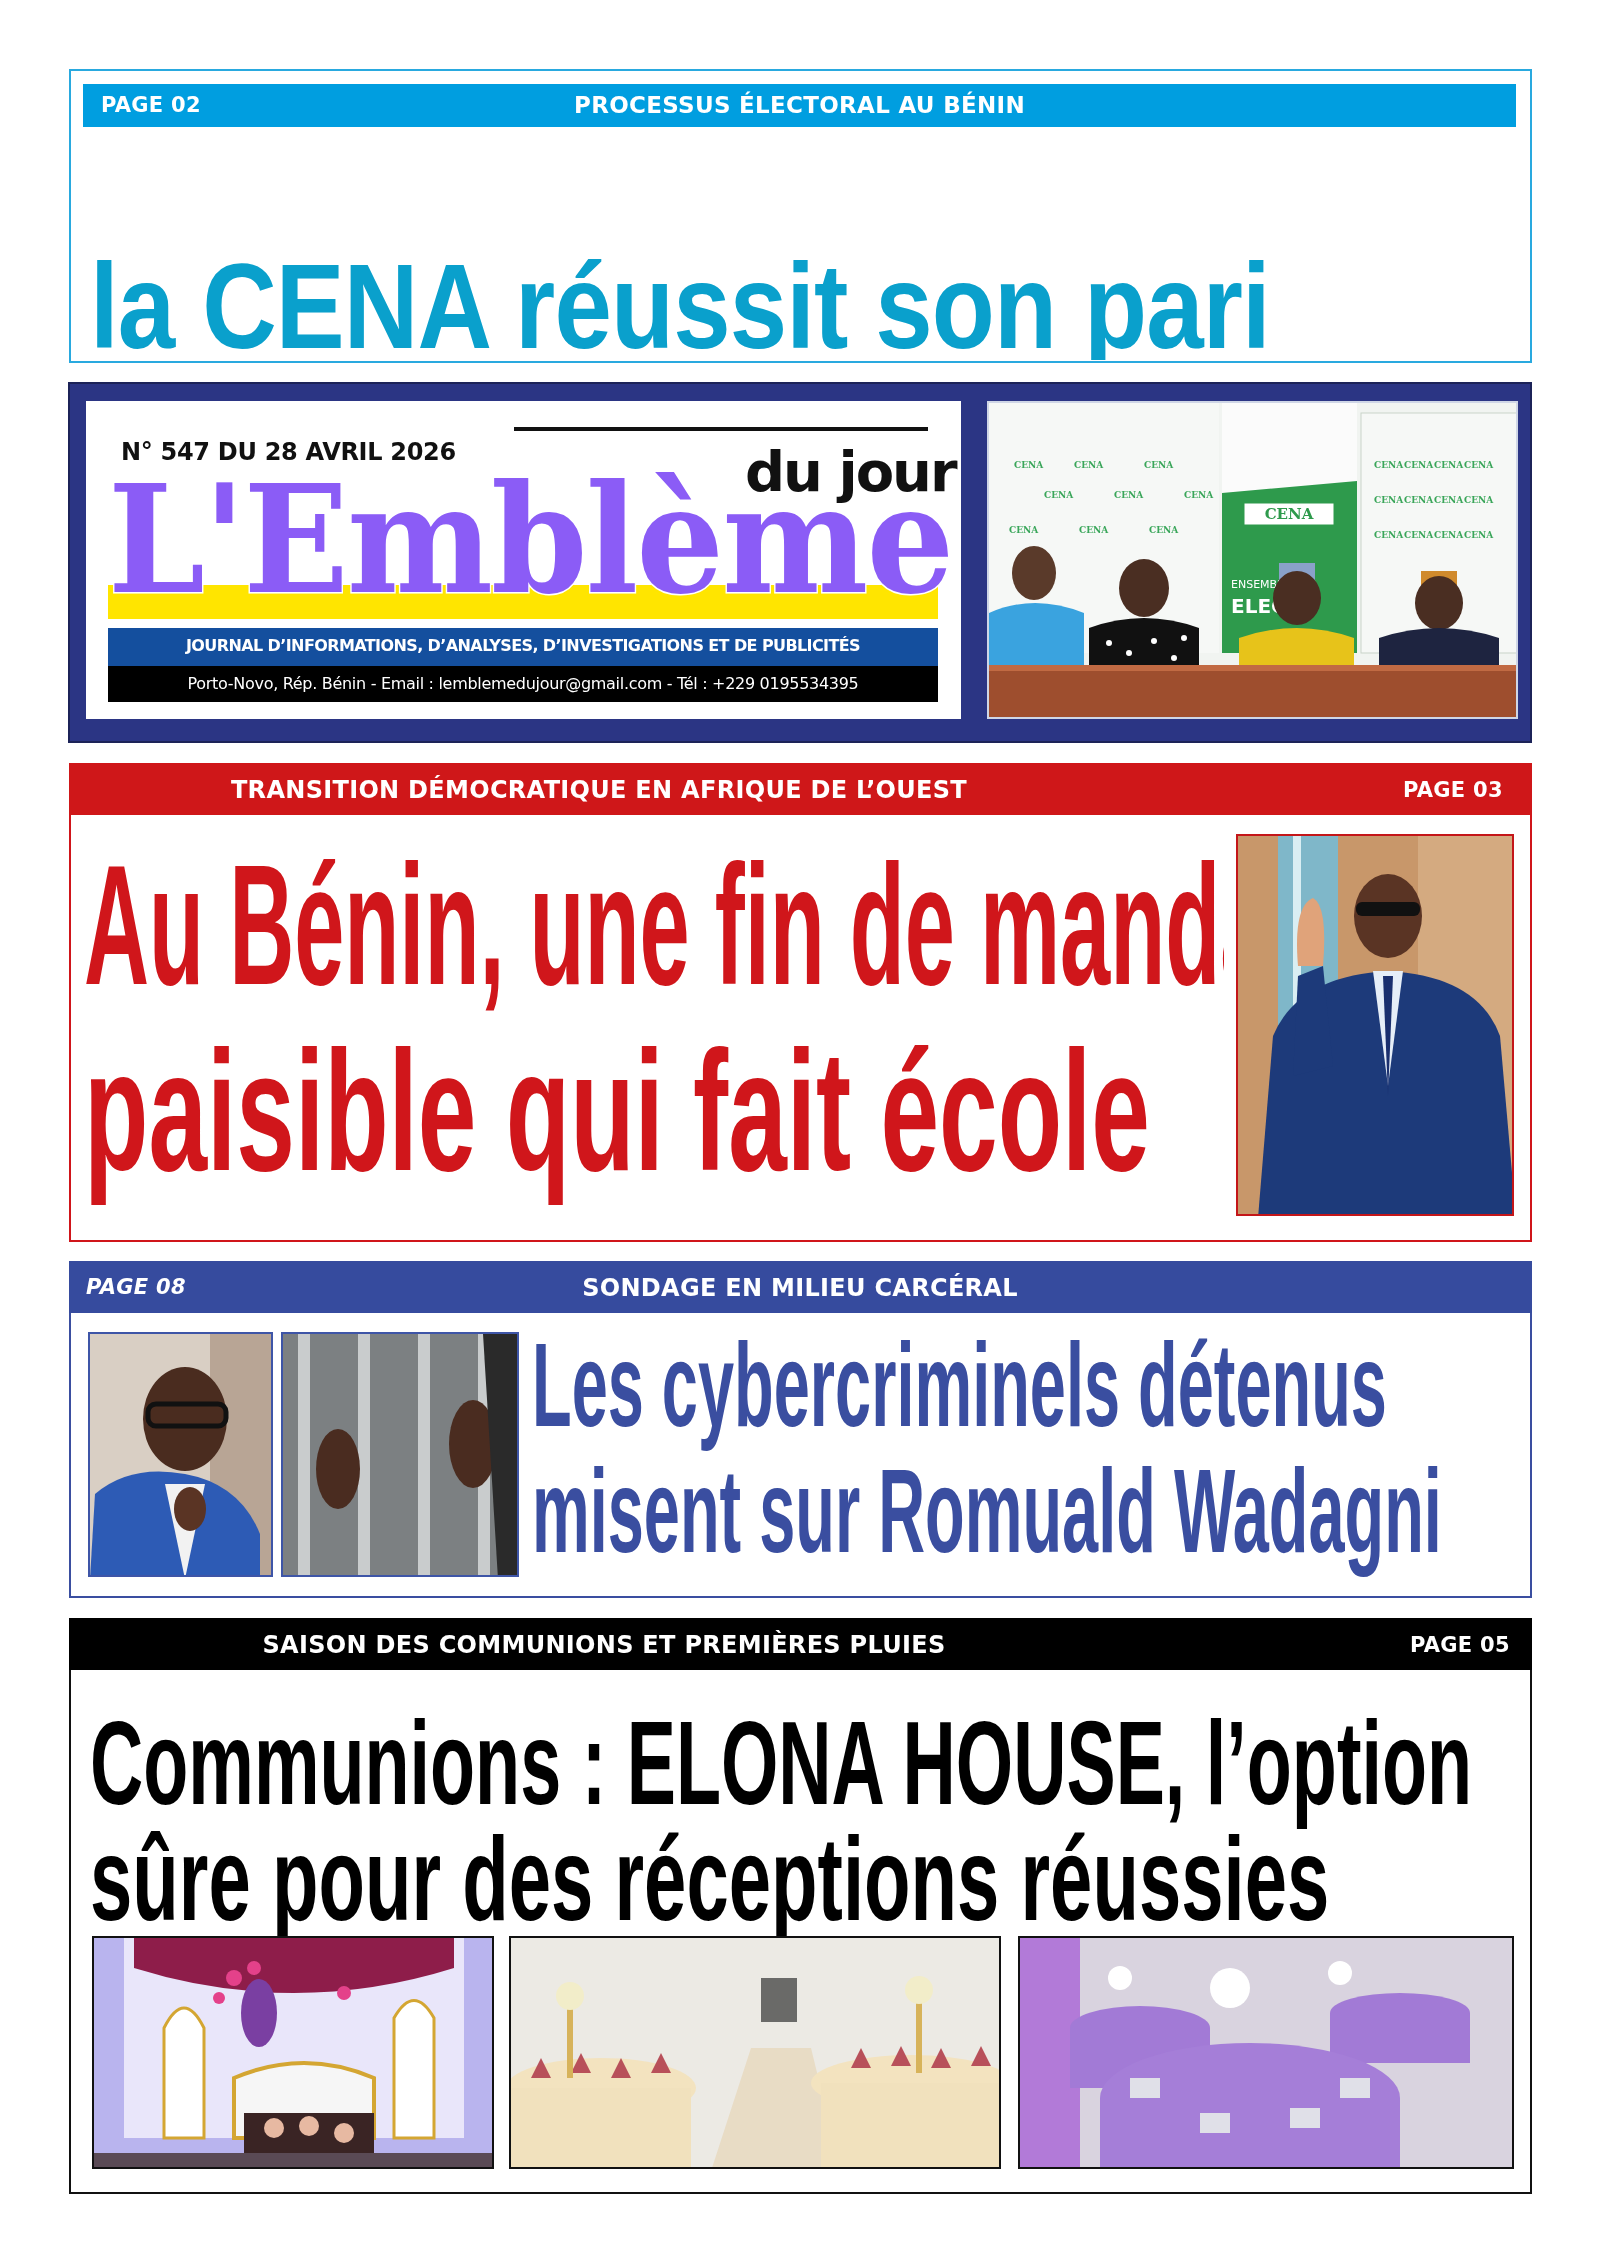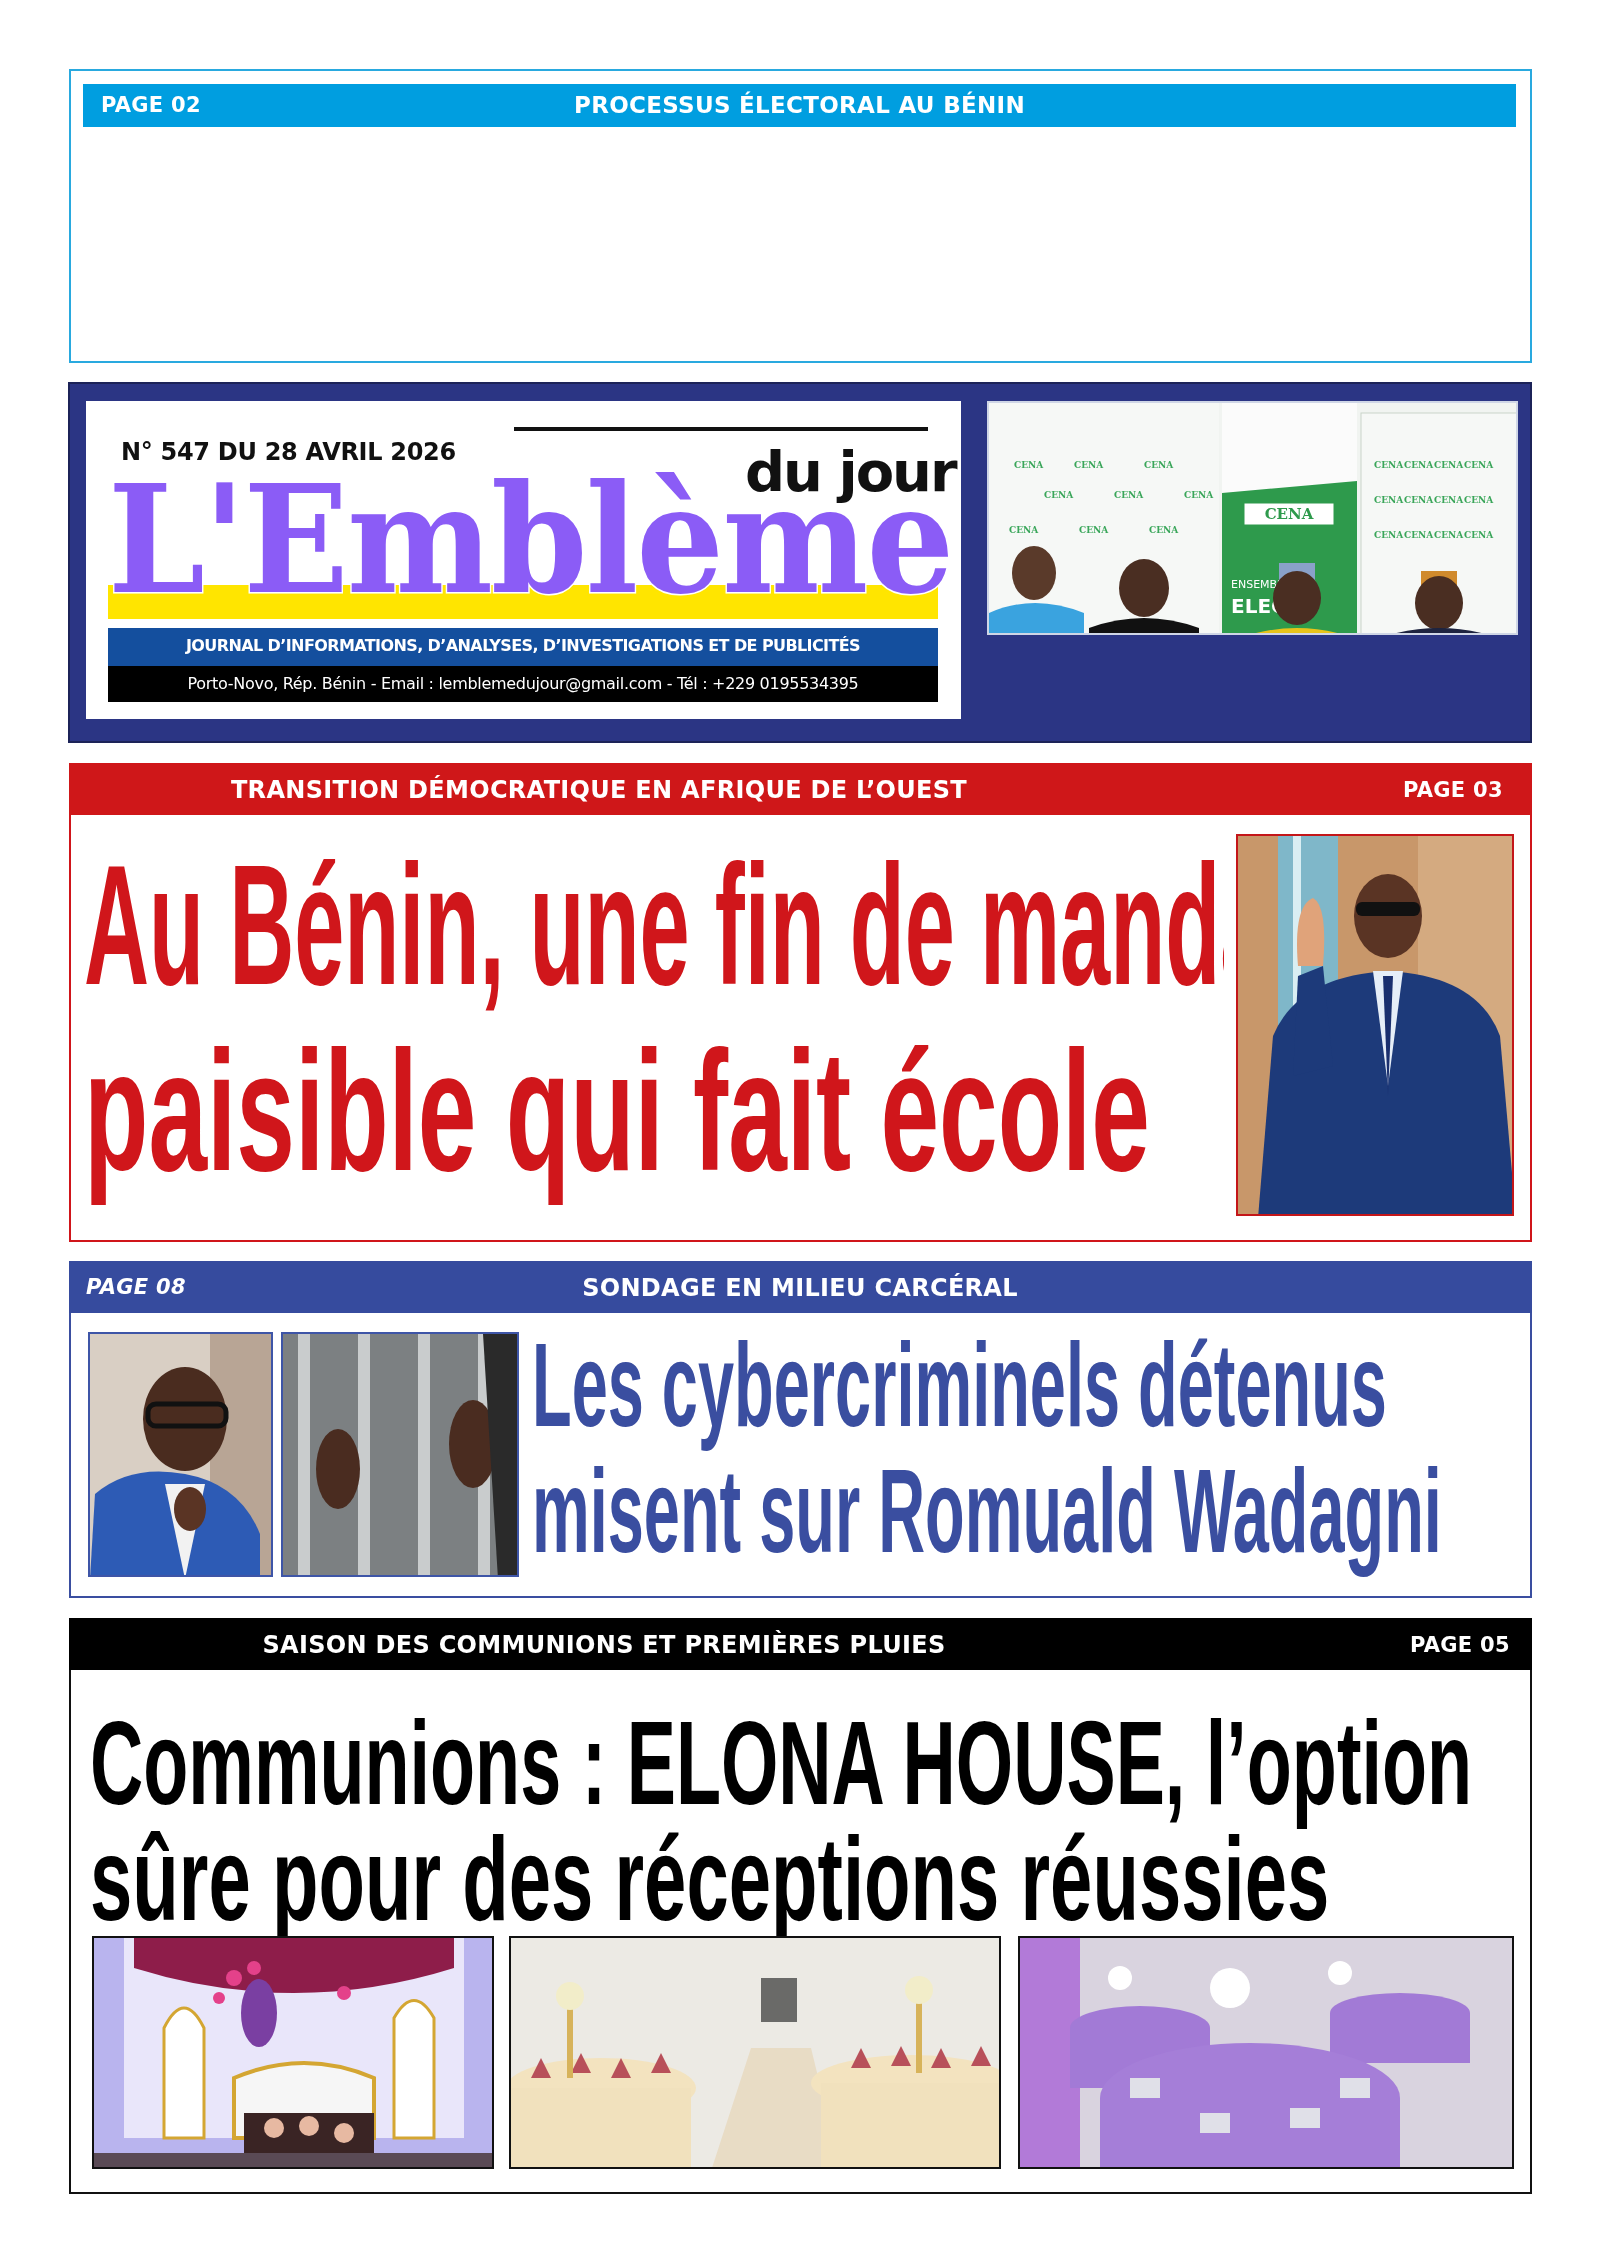--- a/index.html
+++ b/index.html
@@ -27,21 +27,21 @@
   #rule { left: 514px; top: 427px; width: 414px; height: 4px; background: #111; }
   #yellow { left: 108px; top: 585px; width: 830px; height: 34px; background: #ffe500; }
   #logo { left: 108px; top: 464px; font-family: "DejaVu Serif", serif; font-weight: 700; color: #8b5cf6; font-size: 150px; line-height: 150px; letter-spacing: -2px; -webkit-text-stroke: 3px #fff; paint-order: stroke fill; }
   #dujour { left: 733px; top: 442px; font-family: "DejaVu Sans", sans-serif; font-size: 56px; line-height: 60px; color: #111; font-weight: 700; letter-spacing: -2px; margin-left: 12px; }
   #tagline-bar { left: 108px; top: 628px; width: 830px; height: 38px; background: #144f9e; }
   #tagline { left: 108px; top: 636px; width: 830px; text-align: center; font-size: 16px; color: #fff; font-family: "DejaVu Sans", sans-serif; font-weight: 700; letter-spacing: -0.6px; }
   #contact-bar { left: 108px; top: 666px; width: 830px; height: 36px; background: #000; }
   #contact { left: 108px; top: 674px; width: 830px; text-align: center; font-size: 16px; color: #fff; font-family: "DejaVu Sans", sans-serif; letter-spacing: -0.3px; }
 
   
-  #cena-photo { left: 987px; top: 401px; width: 531px; height: 234px; overflow: hidden; background: #eef2ee; border: 2px solid #cfd6e6; }
+  #cena-photo { left: 987px; top: 401px; width: 531px; height: 318px; overflow: hidden; background: #eef2ee; border: 2px solid #cfd6e6; }
 
   
   #s3 { left: 69px; top: 763px; width: 1463px; height: 479px; border: 2px solid #d0151a; }
   #s3-bar { left: 69px; top: 763px; width: 1463px; height: 52px; background: #cf1719; }
   #s3-kicker { left: 69px; width: 1060px; top: 776px; text-align: center; font-size: 24px; }
   #s3-page { left: 1403px; top: 778px; font-size: 21px; }
   .s3-line { left: 84px; color: #d0161b; font-size: 170px; line-height: 170px; }
   #s3-photo { left: 1236px; top: 834px; width: 278px; height: 382px; border: 2px solid #c41619; overflow: hidden; background: #c89a6e; }
 
   
@@ -61,20 +61,21 @@
   .s5-photo { top: 1936px; height: 233px; border: 2px solid #111; overflow: hidden; }
 </style>
 </head>
 <body>
 
 <div class="abs" id="s1"></div>
 <div class="abs" id="s1-bar"></div>
 <div class="abs kicker" id="s1-kicker">PROCESSUS ÉLECTORAL AU BÉNIN</div>
 <div class="abs kicker" id="s1-page">PAGE 02</div>
 <div class="abs" style="left:90px;top:132px;width:1430px;height:228px;overflow:hidden;">
+  <div class="abs s1-line" style="left:0;top:114px;"><span class="cond" style="transform:scaleX(0.86);">la CENA réussit son pari</span></div>
 </div>
 
 <div class="abs" id="s2"></div>
 <div class="abs" id="s2-panel"></div>
 <div class="abs" id="issue">N° 547 DU 28 AVRIL 2026</div>
 <div class="abs" id="rule"></div>
 <div class="abs" id="yellow"></div>
 <div class="abs" id="logo"><span class="cond" style="transform:scaleX(0.92);font-family:'DejaVu Serif',serif;">L'Emblème</span></div>
 <div class="abs" id="dujour">du jour</div>
 <div class="abs" id="tagline-bar"></div>

